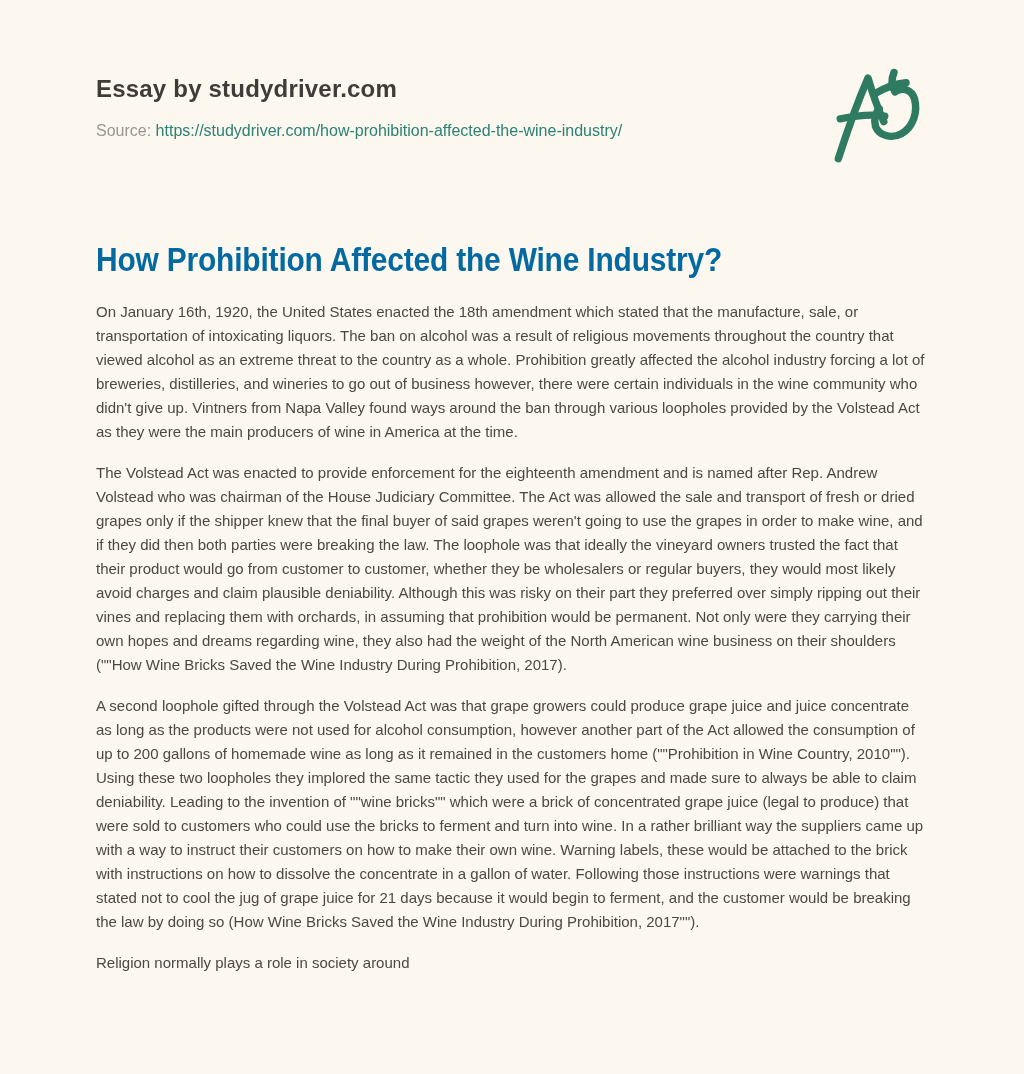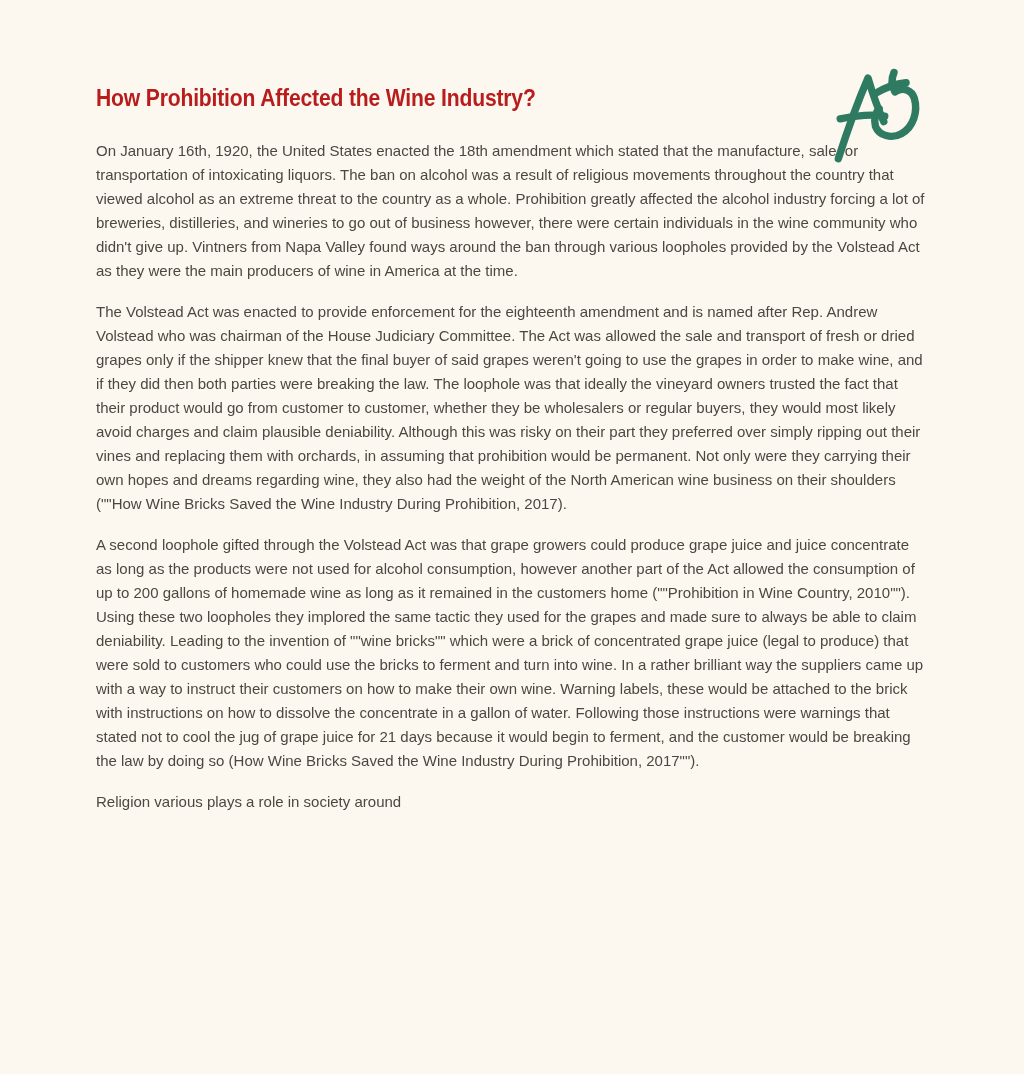--- a/index.html
+++ b/index.html
@@ -44,25 +44,25 @@
     top: 64px;
     right: 92px;
     width: 102px;
     height: 106px;
   }
   .logo svg {
     width: 100%;
     height: 100%;
   }
   .essay-title {
-    margin: 76px 0 0 0;
-    font-size: 24px;
+    margin: 96px 0 0 0;
+    font-size: 34px;
     line-height: 44px;
     font-weight: 600;
-    color: #b91c1c;
+    color: #0369a1;
     white-space: nowrap;
   }
   .essay-title .squeeze {
     display: inline-block;
     transform: scaleX(0.88);
     transform-origin: left center;
     letter-spacing: -0.2px;
   }
   .essay-body {
     margin-top: 19px;
@@ -87,24 +87,28 @@
 
       <path d="M 11,57 C 30,53 46,52 59,54"></path>
 
       <path d="M 50,29 C 60,23 73,19 82,18"></path>
 
       <path d="M 69,7 C 66,14 66,21 70,28 C 79,22 88,26 91,35 C 95,49 90,66 77,73 C 66,79 53,75 49,65 C 47,58 49,50 53,46"></path>
     </svg>
   </div>
 
   <div class="content">
+    <div class="doc-header">
+      <h1 class="byline">Essay by studydriver.com</h1>
+      <p class="source-line"><span>Source:</span> <a>https://studydriver.com/how-prohibition-affected-the-wine-industry/</a></p>
+    </div>
 
     <h2 class="essay-title"><span class="squeeze">How Prohibition Affected the Wine Industry?</span></h2>
 
     <div class="essay-body">
       <p>On January 16th, 1920, the United States enacted the 18th amendment which stated that the manufacture, sale, or transportation of intoxicating liquors. The ban on alcohol was a result of religious movements throughout the country that viewed alcohol as an extreme threat to the country as a whole. Prohibition greatly affected the alcohol industry forcing a lot of breweries, distilleries, and wineries to go out of business however, there were certain individuals in the wine community who didn't give up. Vintners from Napa Valley found ways around the ban through various loopholes provided by the Volstead Act as they were the main producers of wine in America at the time.</p>
       <p>The Volstead Act was enacted to provide enforcement for the eighteenth amendment and is named after Rep. Andrew Volstead who was chairman of the House Judiciary Committee. The Act was allowed the sale and transport of fresh or dried grapes only if the shipper knew that the final buyer of said grapes weren't going to use the grapes in order to make wine, and if they did then both parties were breaking the law. The loophole was that ideally the vineyard owners trusted the fact that their product would go from customer to customer, whether they be wholesalers or regular buyers, they would most likely avoid charges and claim plausible deniability. Although this was risky on their part they preferred over simply ripping out their vines and replacing them with orchards, in assuming that prohibition would be permanent. Not only were they carrying their own hopes and dreams regarding wine, they also had the weight of the North American wine business on their shoulders (""How Wine Bricks Saved the Wine Industry During Prohibition, 2017).</p>
       <p>A second loophole gifted through the Volstead Act was that grape growers could produce grape juice and juice concentrate as long as the products were not used for alcohol consumption, however another part of the Act allowed the consumption of up to 200 gallons of homemade wine as long as it remained in the customers home (""Prohibition in Wine Country, 2010""). Using these two loopholes they implored the same tactic they used for the grapes and made sure to always be able to claim deniability. Leading to the invention of ""wine bricks"" which were a brick of concentrated grape juice (legal to produce) that were sold to customers who could use the bricks to ferment and turn into wine. In a rather brilliant way the suppliers came up with a way to instruct their customers on how to make their own wine. Warning labels, these would be attached to the brick with instructions on how to dissolve the concentrate in a gallon of water. Following those instructions were warnings that stated not to cool the jug of grape juice for 21 days because it would begin to ferment, and the customer would be breaking the law by doing so (How Wine Bricks Saved the Wine Industry During Prohibition, 2017"").</p>
-      <p>Religion various plays a role in society around</p>
+      <p>Religion normally plays a role in society around</p>
     </div>
   </div>
 
 </div>
 
 </body></html>

